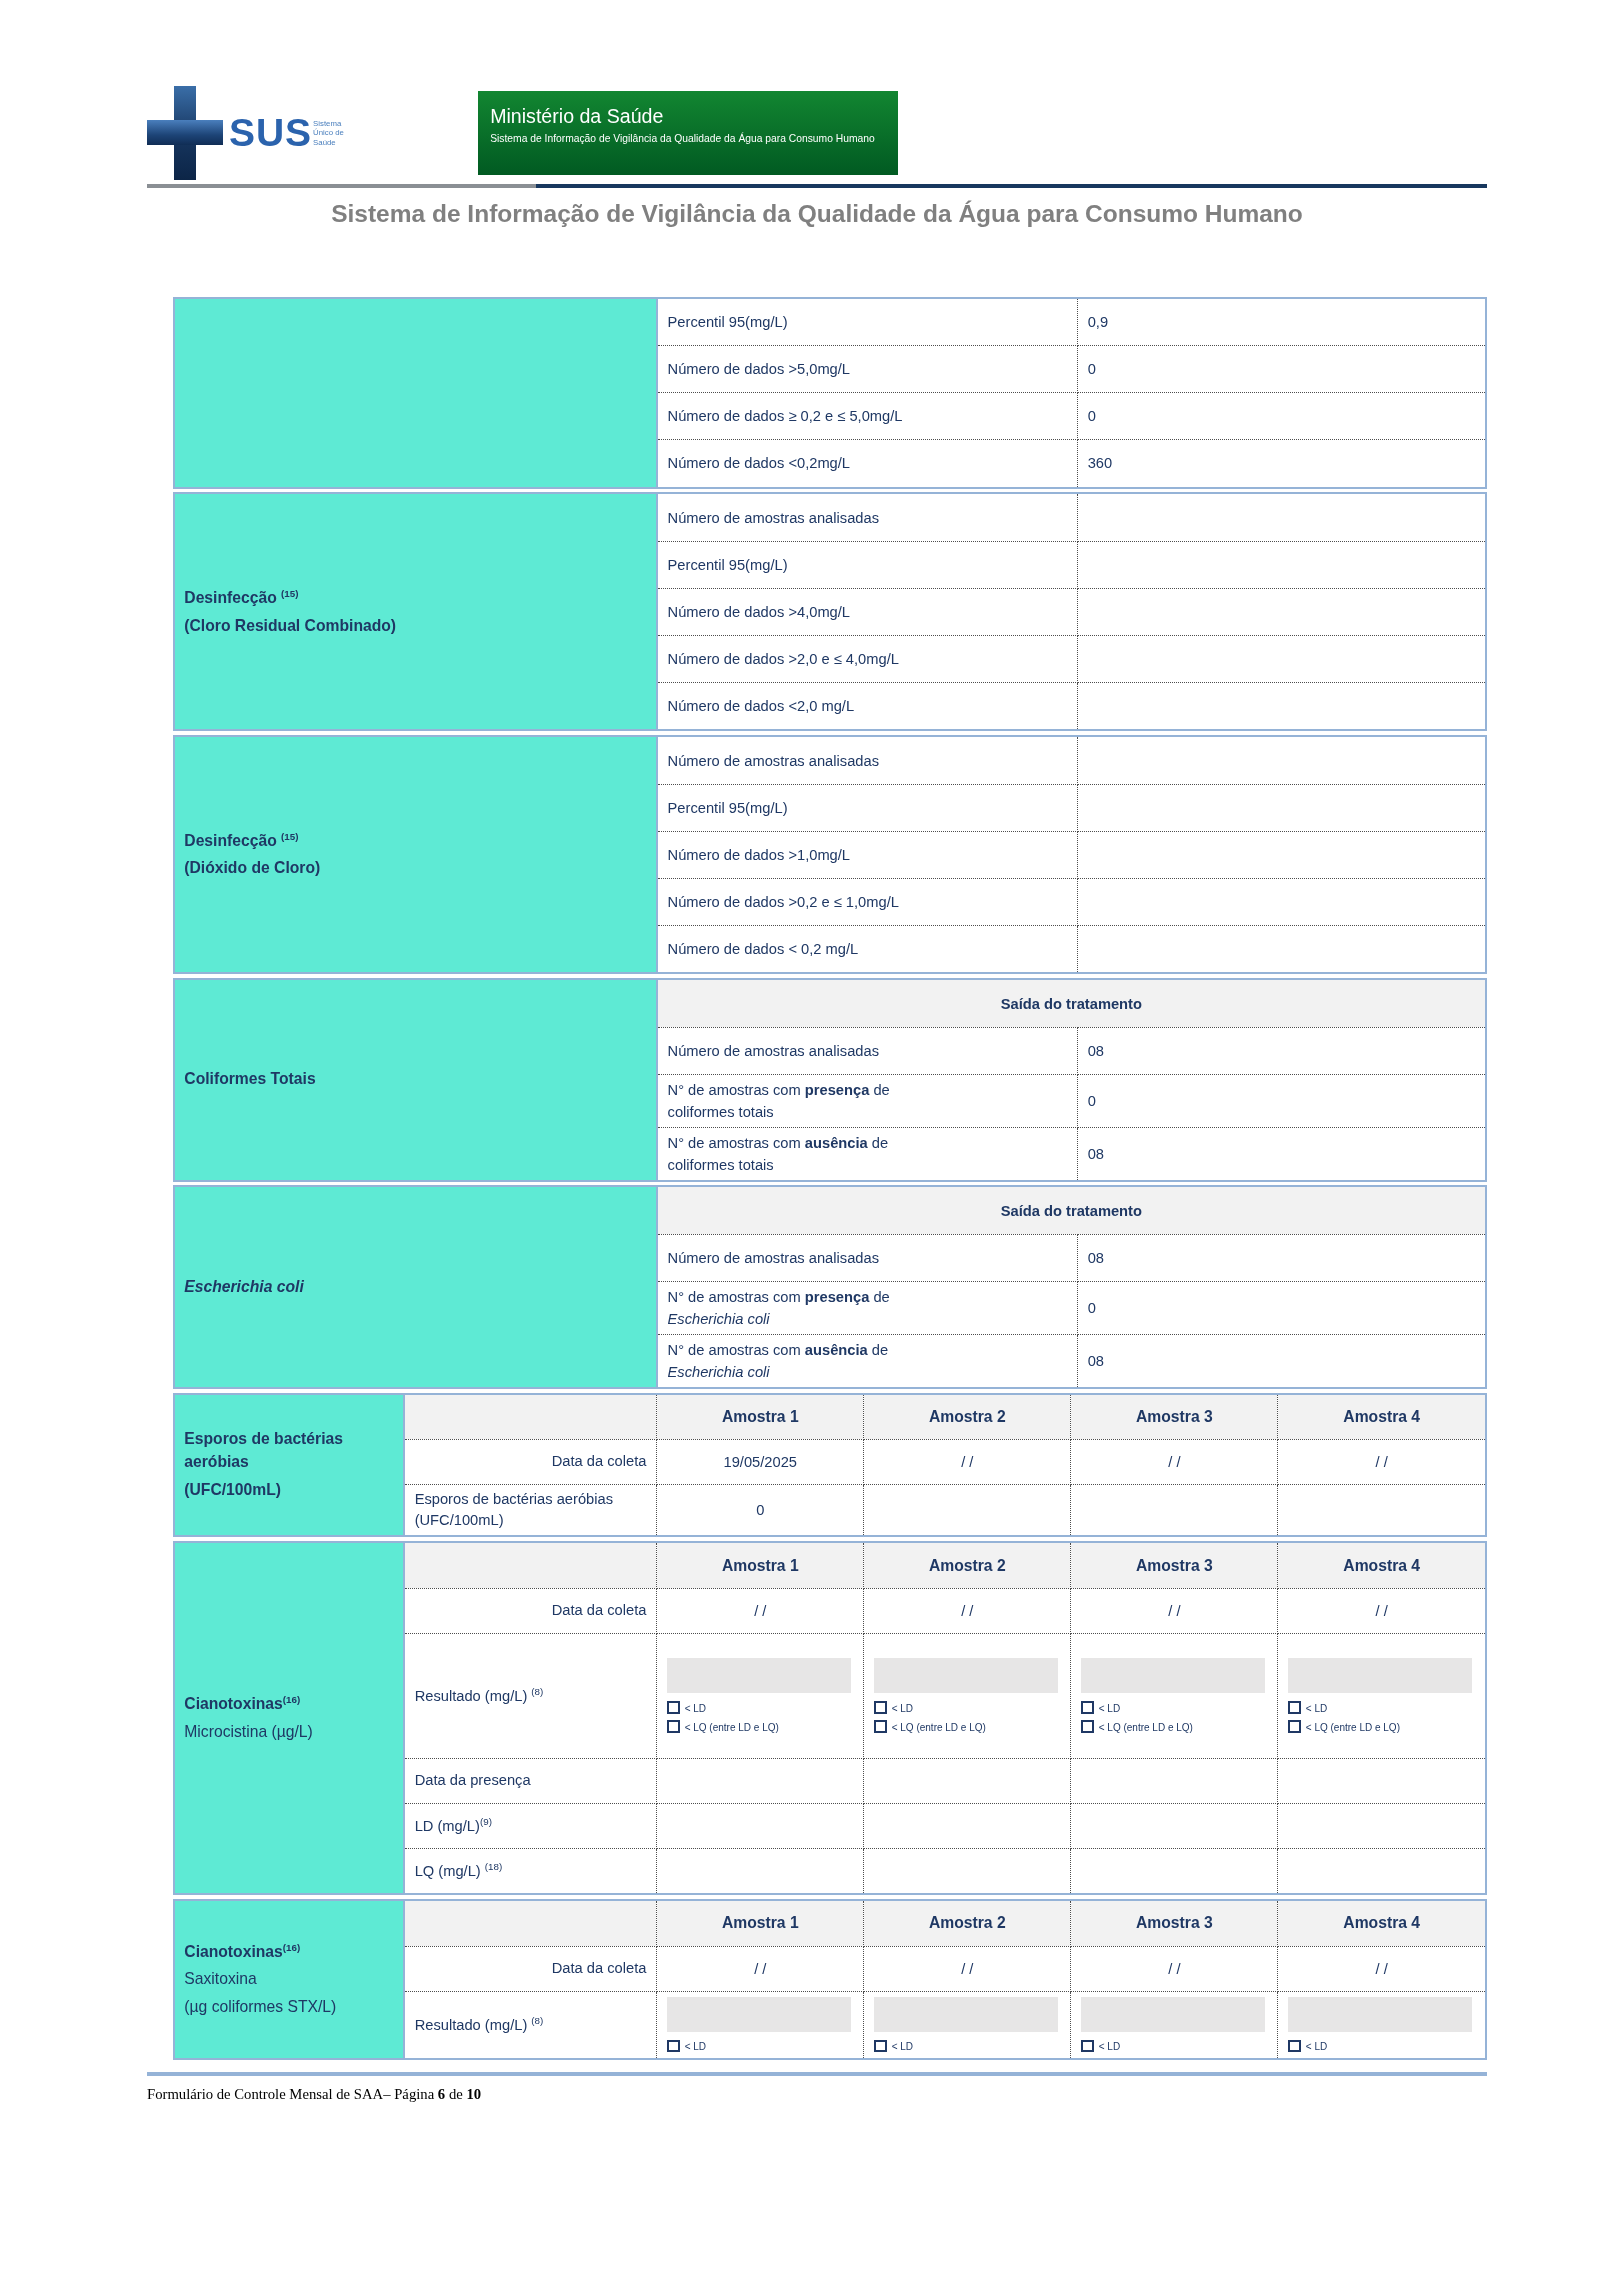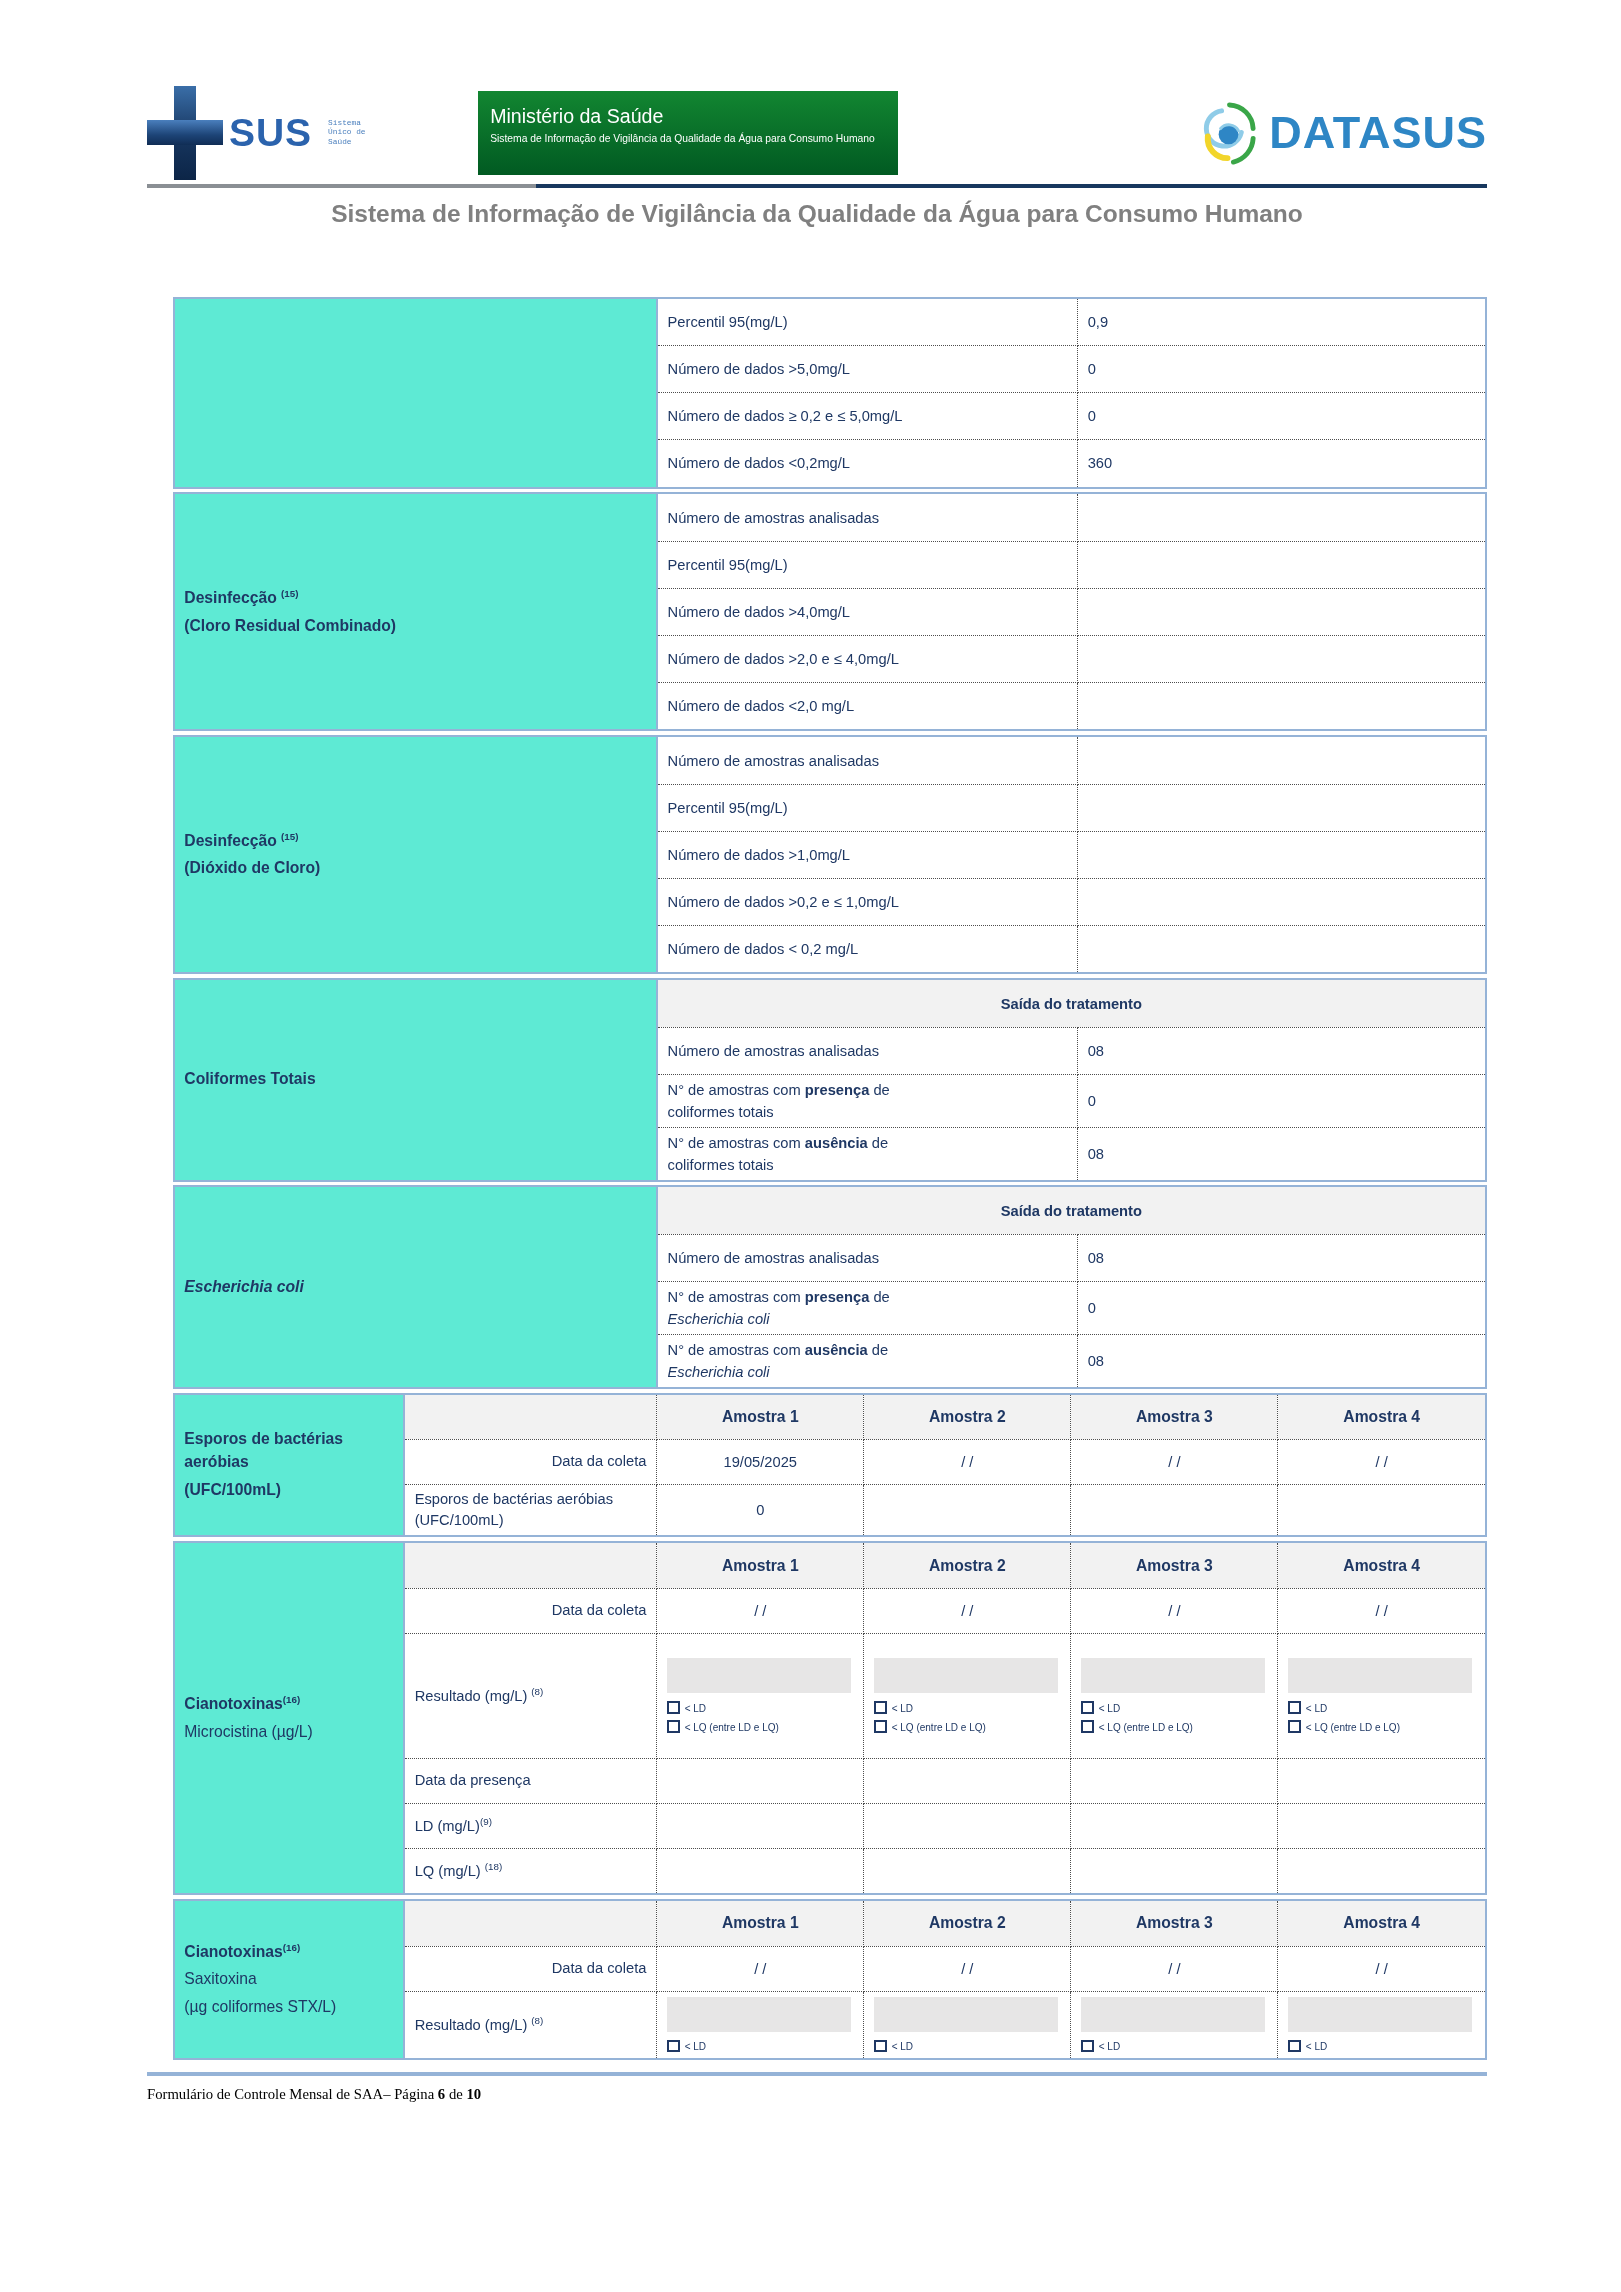--- a/index.html
+++ b/index.html
@@ -13,21 +13,21 @@
   
   .logos { display:flex; align-items:center; margin-top:86px; height:94px; }
 
   .sus { display:flex; align-items:center; width:304px; }
   .cross { position:relative; width:76px; height:94px; flex:0 0 auto; }
   .cross .cv { position:absolute; left:26.5px; top:0;  width:22.5px; height:94px;
                background:linear-gradient(180deg,#3a6ea8 0%,#16355e 55%,#0c2547 100%); }
   .cross .ch { position:absolute; left:0; top:34px; width:76px; height:24.5px;
                background:linear-gradient(180deg,#4a7fbd 0%,#1d4477 60%,#102d55 100%); }
   .sus-text { font-size:39px; font-weight:bold; color:#2B63AD; letter-spacing:1px; margin-left:5.9px; }
-  .sus-tag  { width:45px; font-size:7.8px; line-height:1.2; color:#4a7fbd; margin-left:16px;font-family:Liberation Mono, monospace; }
+  .sus-tag  { width:45px; font-size:7.8px; line-height:1.2; color:#4a7fbd; margin-left:1px; }
 
   .sisagua { margin-left:27.4px; width:420px; height:84px; display:flex; align-items:stretch;
              background:linear-gradient(135deg,#46a33c 0%,#1d8a31 35%,#077127 65%,#015a22 100%); }
   .sisagua-title { flex:0 0 52%; display:flex; align-items:center; justify-content:center;
                    color:#ffffff; font-size:43px; letter-spacing:2px; font-weight:normal; }
   .sisagua-right { flex:1; background:linear-gradient(180deg,#128631 0%,#015a22 100%);
                    padding:13.7px 9.8px 0 11.8px; color:#ffffff; }
   .ministry { font-size:19.6px; margin-bottom:3.9px; }
   .sisagua-sub { font-size:10.3px; line-height:1.3; }
 
@@ -92,31 +92,20 @@
       <div class="sus-tag">Sistema Único de Saúde</div>
     </div>
 
     <div class="sisagua">
       <div class="sisagua-right">
         <div class="ministry">Ministério da Saúde</div>
         <div class="sisagua-sub">Sistema de Informação de Vigilância da Qualidade da Água para Consumo Humano</div>
       </div>
     </div>
 
-    <div class="datasus">
-      <svg width="65" height="73" viewBox="0 0 66 74">
-        <path d="M34 8 A25 25 0 0 1 58 32" stroke="#3AA648" stroke-width="5" fill="none" stroke-linecap="round"></path>
-        <path d="M26 14 A18 18 0 1 0 46 36" stroke="#8FCCE8" stroke-width="5" fill="none" stroke-linecap="round"></path>
-        <path d="M12 40 A20 20 0 0 0 32 62" stroke="#F2D52A" stroke-width="6" fill="none" stroke-linecap="round"></path>
-        <path d="M38 66 A26 26 0 0 0 58 42" stroke="#3AA648" stroke-width="5" fill="none" stroke-linecap="round"></path>
-        <circle cx="33" cy="38" r="10" fill="#2E86C5"></circle>
-        <path d="M25 32 A11 11 0 0 1 43 34" stroke="#8FCCE8" stroke-width="3" fill="none" stroke-linecap="round"></path>
-      </svg>
-      <span class="datasus-text">DATASUS</span>
-    </div>
   </div>
 
   <div class="header-rule"></div>
   <div class="page-title">Sistema de Informação de Vigilância da Qualidade da Água para Consumo Humano</div>
 
   <div id="sections">
       <div class="sec sec-params">
         <table>
           <colgroup>
             <col style="width: 36.8%;">

